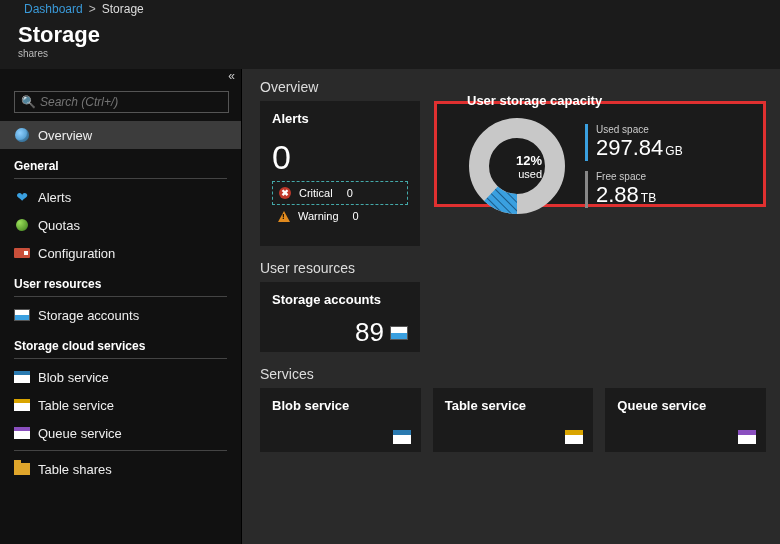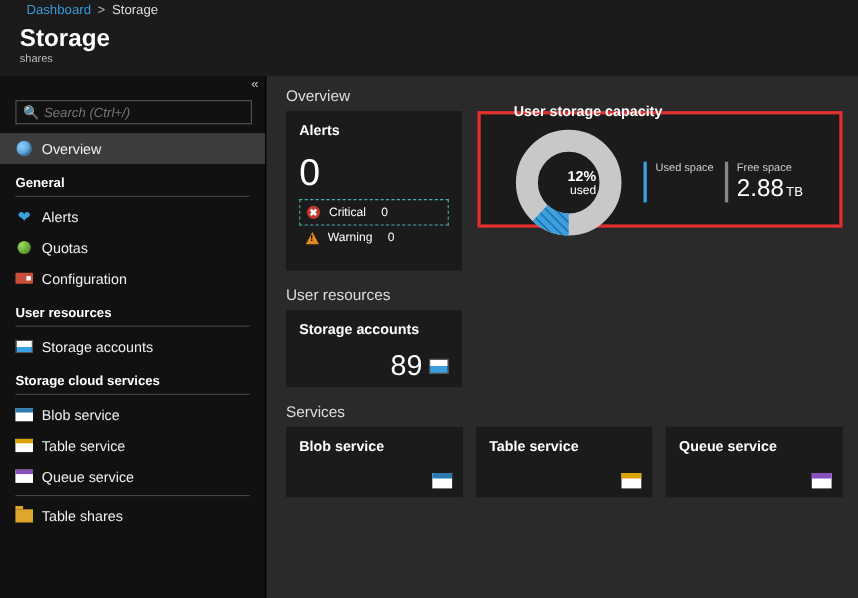--- a/index.html
+++ b/index.html
@@ -58,21 +58,21 @@
   .alert-row .n { margin-left: 6px; }
   .xicon { width:12px; height:12px; border-radius:50%; background:#c0392b; display:flex; align-items:center; justify-content:center; color:#fff; font-size:9px; font-weight:bold;}
   .wicon { width:0; height:0; border-left:6px solid transparent; border-right:6px solid transparent; border-bottom:11px solid #e08a1e; position:relative;}
   .wicon::after { content:"!"; position:absolute; left:-2px; top:1px; font-size:8px; color:#000; font-weight:bold;}
 
   .capacity-tile { flex:1; height:106px; border:3px solid #e03030; display:flex; gap:14px; align-items:center; }
   .cap-inner { display:flex; flex-direction:column; width:100%; padding: 0 8px 0 18px;}
   .cap-h { font-size:13px; font-weight:600; margin-bottom:8px; }
   .cap-body { display:flex; gap:18px; align-items:center; }
   .donut-wrap { position:relative; width:100px; height:100px; }
-  .cap-stats { display:flex; gap:10px; }
+  .cap-stats { display:flex; flex-direction:column; gap:10px; }
   .stat { border-left:3px solid #3aa0e0; padding-left:8px; }
   .stat.free { border-left-color:#888; }
   .stat .lbl { font-size:10px; color:#ccc; }
   .stat .val { font-size:22px; font-weight:400; }
   .stat .unit { font-size:12px; margin-left:2px; }
   .donut-label { position:absolute; top:50%; left:50%; transform:translate(-50%,-50%); font-size:11px; text-align:right; }
   .donut-label .pct { font-weight:600; font-size:13px; }
 
   .ur-tile { width:160px; height:70px; display:flex; flex-direction:column; }
   .ur-tile h3 { font-size:13px; font-weight:600; }
@@ -217,20 +217,21 @@
                   <circle cx="50" cy="50" r="38" fill="none" stroke="url(#hatch)" stroke-width="20" stroke-dasharray="28.65 210" transform="rotate(90 50 50)"></circle>
                 </svg>
                 <div class="donut-label">
                   <span class="pct">12%</span>
                   <span>used</span>
                 </div>
               </div>
               <div class="cap-stats">
                 <div class="stat">
                   <div class="lbl">Used space</div>
+                  <div><span class="val">297.84</span><span class="unit">GB</span></div>
                 </div>
                 <div class="stat free">
                   <div class="lbl">Free space</div>
                   <div><span class="val">2.88</span><span class="unit">TB</span></div>
                 </div>
               </div>
             </div>
           </div>
         </div>
       </div>

